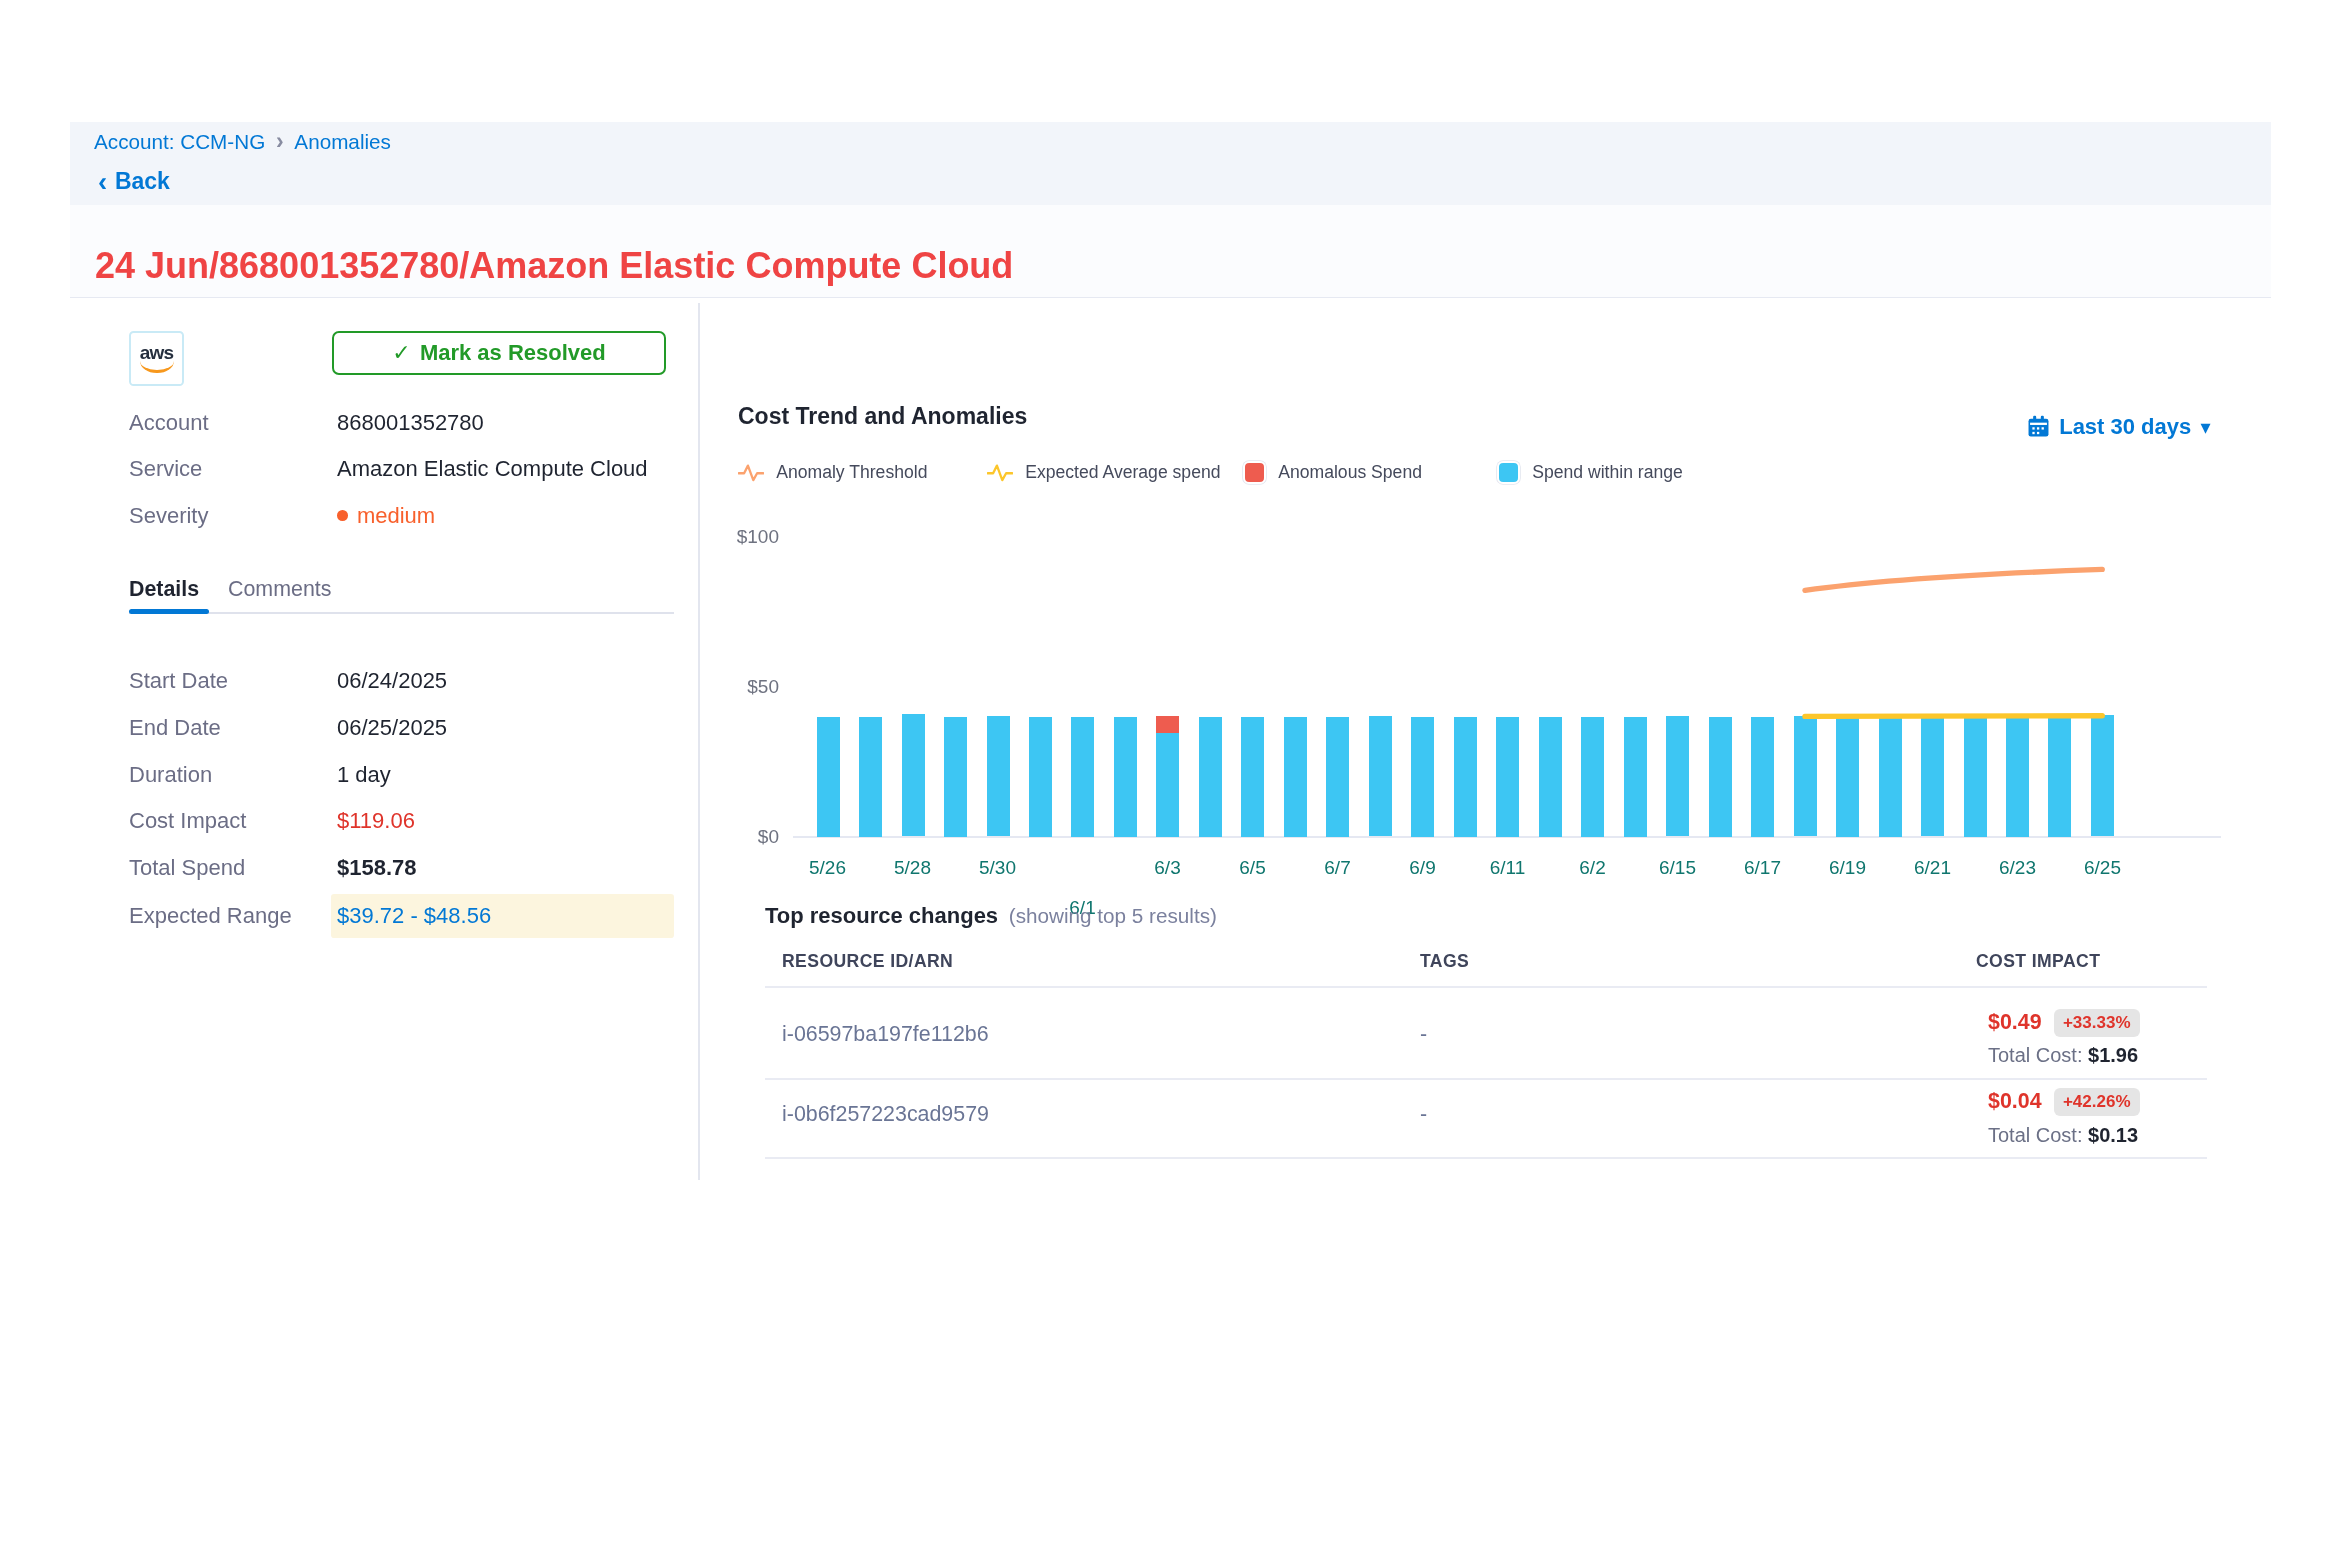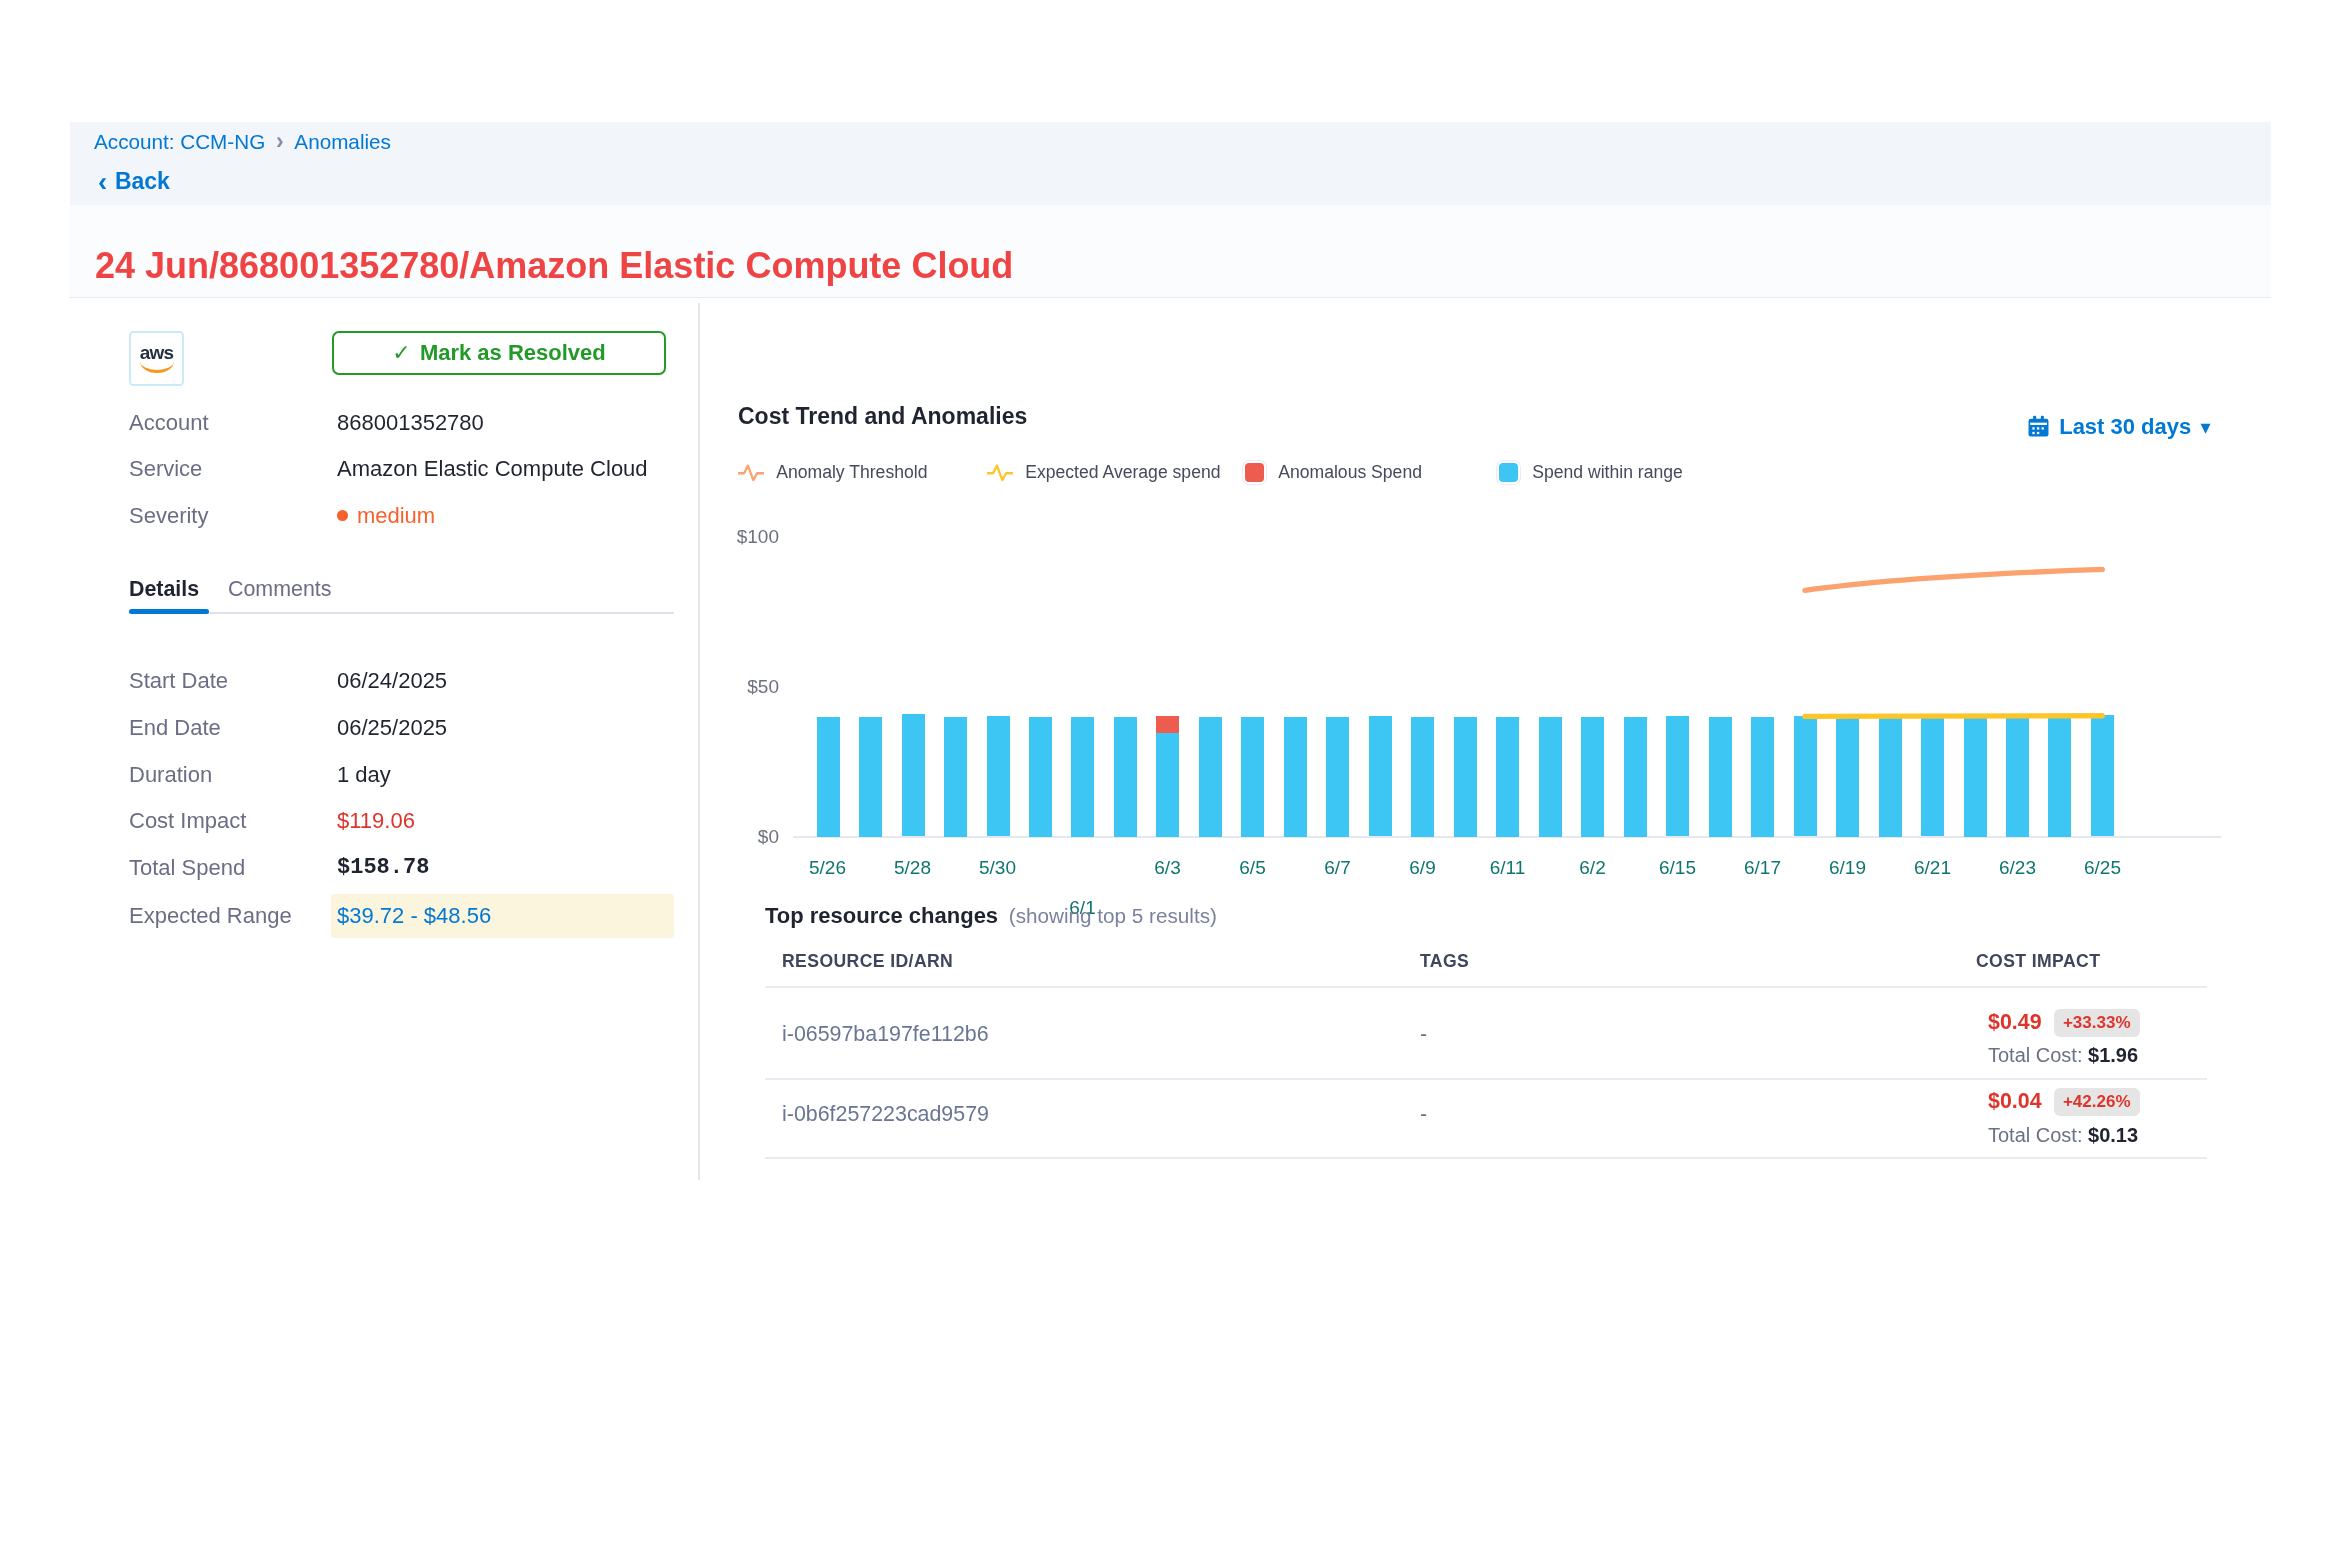--- a/index.html
+++ b/index.html
@@ -26,21 +26,21 @@
                display:flex;align-items:center;justify-content:center;gap:9.2px;color:#229a28;font-weight:700;font-size:22px;cursor:pointer;box-sizing:border-box;}
   .fieldlabel{left:129px;width:199px;height:27.6px;line-height:27.6px;font-size:22px;color:#6b6d85;}
   .fieldvalue{left:337px;height:27.6px;line-height:27.6px;font-size:22px;color:#1f2430;}
   .sev-wrap{display:flex;align-items:center;gap:9.2px;color:#f8602c;}
   .sev-dot{width:10.7px;height:10.7px;border-radius:50%;background:#f8602c;}
   .tab{top:574px;height:31px;line-height:31px;font-size:21.4px;cursor:pointer;}
   .tab-underline{left:129px;top:609px;width:80px;height:4.6px;background:#0278d5;border-radius:3.1px;}
   .tab-divider{left:129px;top:612px;width:545px;height:1.5px;background:#dfe2ec;}
   .exp-highlight{left:331px;top:894px;width:343px;height:44px;background:#fcf5de;border-radius:3.1px;}
   .v-red{color:#df342b;}
-  .v-bold{font-weight:700;font-family:Liberation Mono, monospace;}
+  .v-bold{font-weight:700;}
   .v-blue{color:#0278d5;}
 
   .v-divider{left:698px;top:303px;width:1.5px;height:877px;background:#e3e6ef;}
 
   
   .feedback-bar{left:733px;top:328px;width:1515px;height:49px;background:#e5e3f9;border-radius:6.9px;display:flex;align-items:center;}
   .fb-icon{margin-left:18.4px;display:flex;align-items:center;}
   .fb-prompt{margin-left:12.2px;font-size:21.4px;color:#3a3e4d;}
   .fb-link{font-size:21.4px;font-weight:700;color:#0278d5;cursor:pointer;}
   .fb-l1{margin-left:44px;} .fb-l2{margin-left:69px;} .fb-l3{margin-left:69px;}

